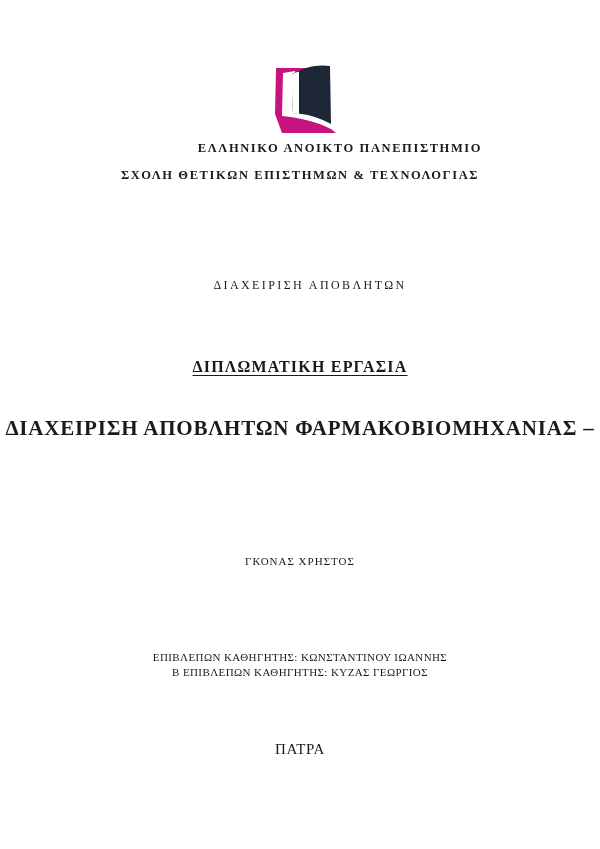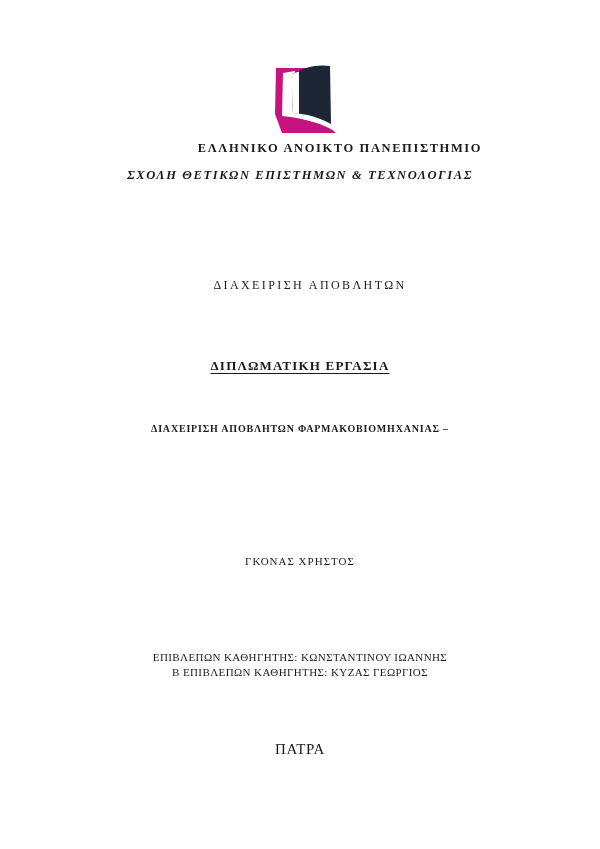--- a/index.html
+++ b/index.html
@@ -34,42 +34,41 @@
     font-size: 12.5px;
     font-weight: bold;
     letter-spacing: 1.6px;
     padding-left: 40px;
   }
   .school-line {
     top: 168px;
     font-size: 12.5px;
     font-weight: bold;
     letter-spacing: 1.6px;
-    font-style: italic;
   }
   .program-line {
     top: 278px;
     font-size: 12px;
     font-weight: normal;
     letter-spacing: 2.4px;
     padding-left: 10px;
   }
   .doctype-line {
     top: 358px;
-    font-size: 13px;
+    font-size: 16px;
     font-weight: bold;
     letter-spacing: 1.2px;
   }
   .doctype-line span {
     text-decoration: underline;
     text-underline-offset: 3px;
   }
   .title-block {
     top: 418px;
-    font-size: 10px;
+    font-size: 21px;
     font-weight: bold;
     letter-spacing: 0.8px;
     line-height: 21px;
   }
   .author-line {
     top: 555px;
     font-size: 11px;
     letter-spacing: 1px;
   }
   .supervisors-block {

